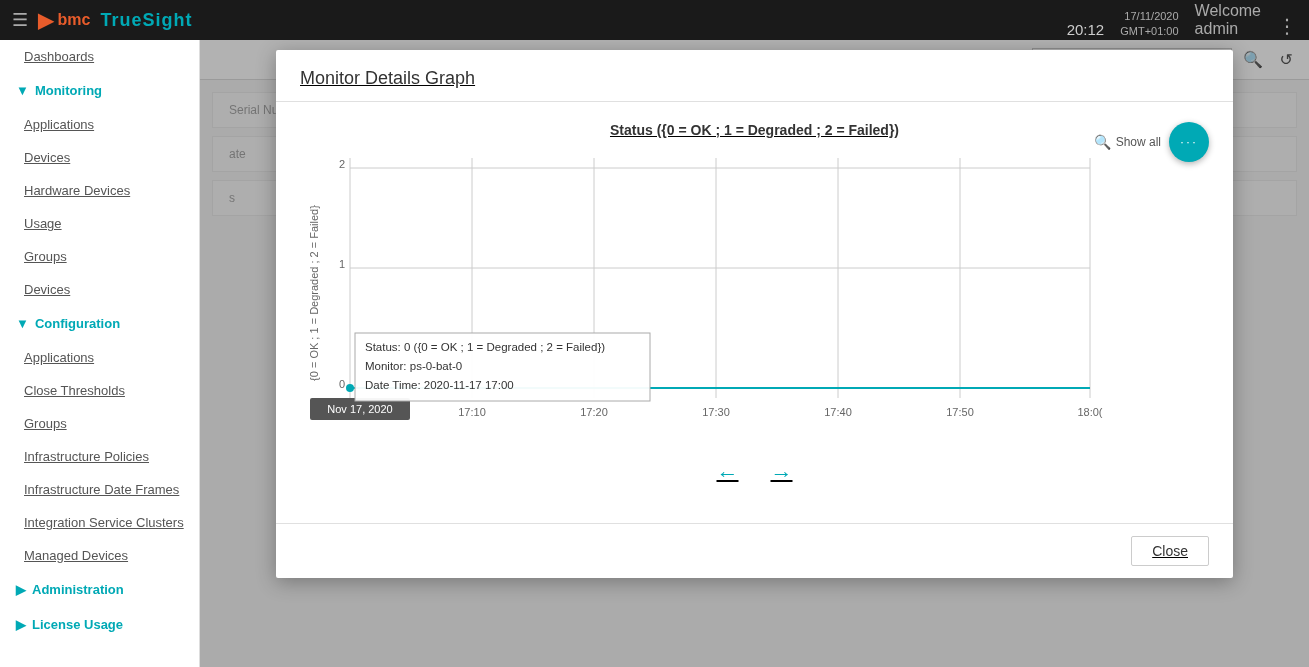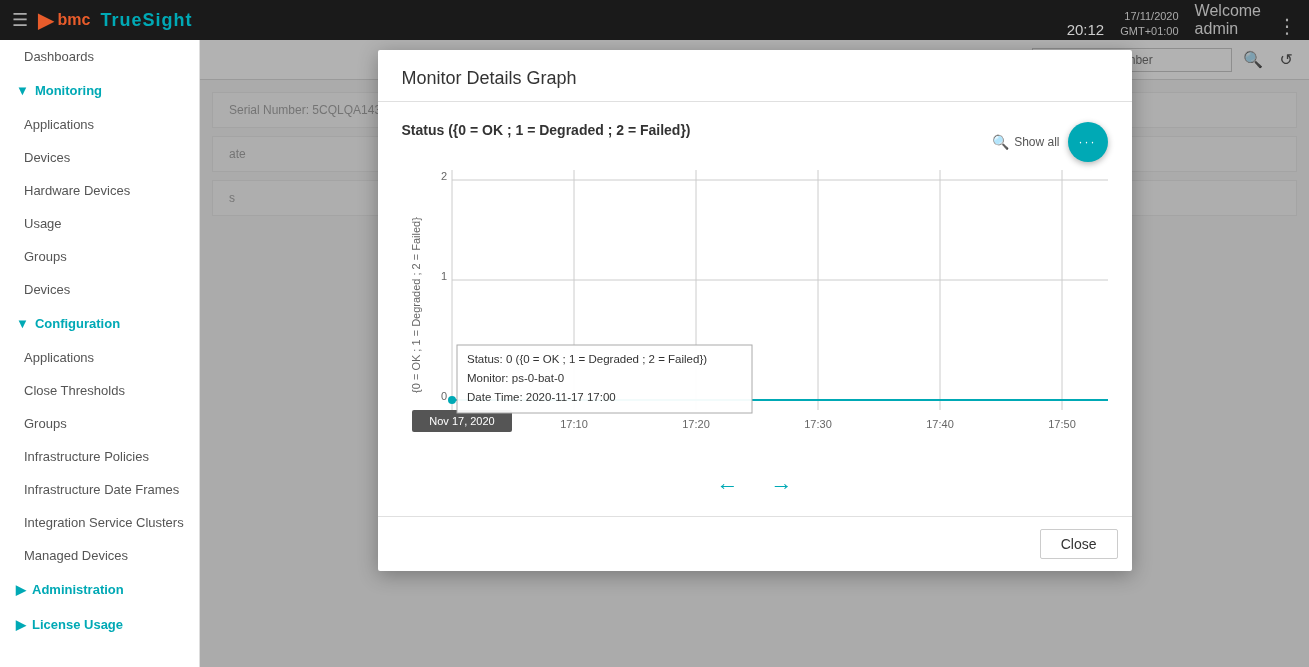--- a/index.html
+++ b/index.html
@@ -36,20 +36,21 @@
       border-right: 1px solid #ddd;
       overflow-y: auto;
       flex-shrink: 0;
       font-size: 13px;
     }
     .sidebar-item {
       padding: 9px 16px 9px 24px;
       color: #555;
       cursor: pointer;
       white-space: nowrap;
+      text-decoration: underline;
     }
     .sidebar-section {
       padding: 10px 12px 10px 16px;
       color: #00a9b5;
       font-weight: bold;
       font-size: 13px;
       cursor: pointer;
       display: flex;
       align-items: center;
       gap: 6px;
@@ -110,66 +111,69 @@
       top: 0; left: 0; right: 0; bottom: 0;
       background: rgba(0,0,0,0.3);
       display: flex;
       align-items: flex-start;
       justify-content: center;
       padding-top: 10px;
       z-index: 100;
     }
     .modal {
       background: #fff;
-      width: 754px;
+      width: 957px;
       max-width: 95%;
       border-radius: 2px;
       box-shadow: 0 4px 20px rgba(0,0,0,0.3);
       display: flex;
       flex-direction: column;
       max-height: 640px;
+      text-decoration: underline;
     }
     .modal-header {
       padding: 18px 24px 12px;
       border-bottom: 1px solid #e0e0e0;
       font-size: 18px;
       font-weight: normal;
       color: #333;
     }
     .modal-body {
       padding: 20px 24px;
       flex: 1;
       overflow: hidden;
     }
     .modal-footer {
-      padding: 12px 14px;
+      padding: 12px 24px;
       border-top: 1px solid #e0e0e0;
       display: flex;
       justify-content: flex-end;
+      margin-top: 19px;
     }
     .btn-close {
       border: 1px solid #ccc;
       background: #fff;
       padding: 6px 20px;
       font-size: 14px;
       color: #333;
       cursor: pointer;
       border-radius: 2px;
     }
 
     
     .chart-container {
       position: relative;
       width: 100%;
     }
     .chart-title {
+      text-align: center;
       font-size: 14px;
       font-weight: bold;
       color: #333;
-      margin-bottom: 12px;
+      margin-bottom: 0;
     }
     .chart-actions {
       position: absolute;
       top: 0;
       right: 0;
       display: flex;
       align-items: center;
       gap: 8px;
     }
     .show-all-btn {

